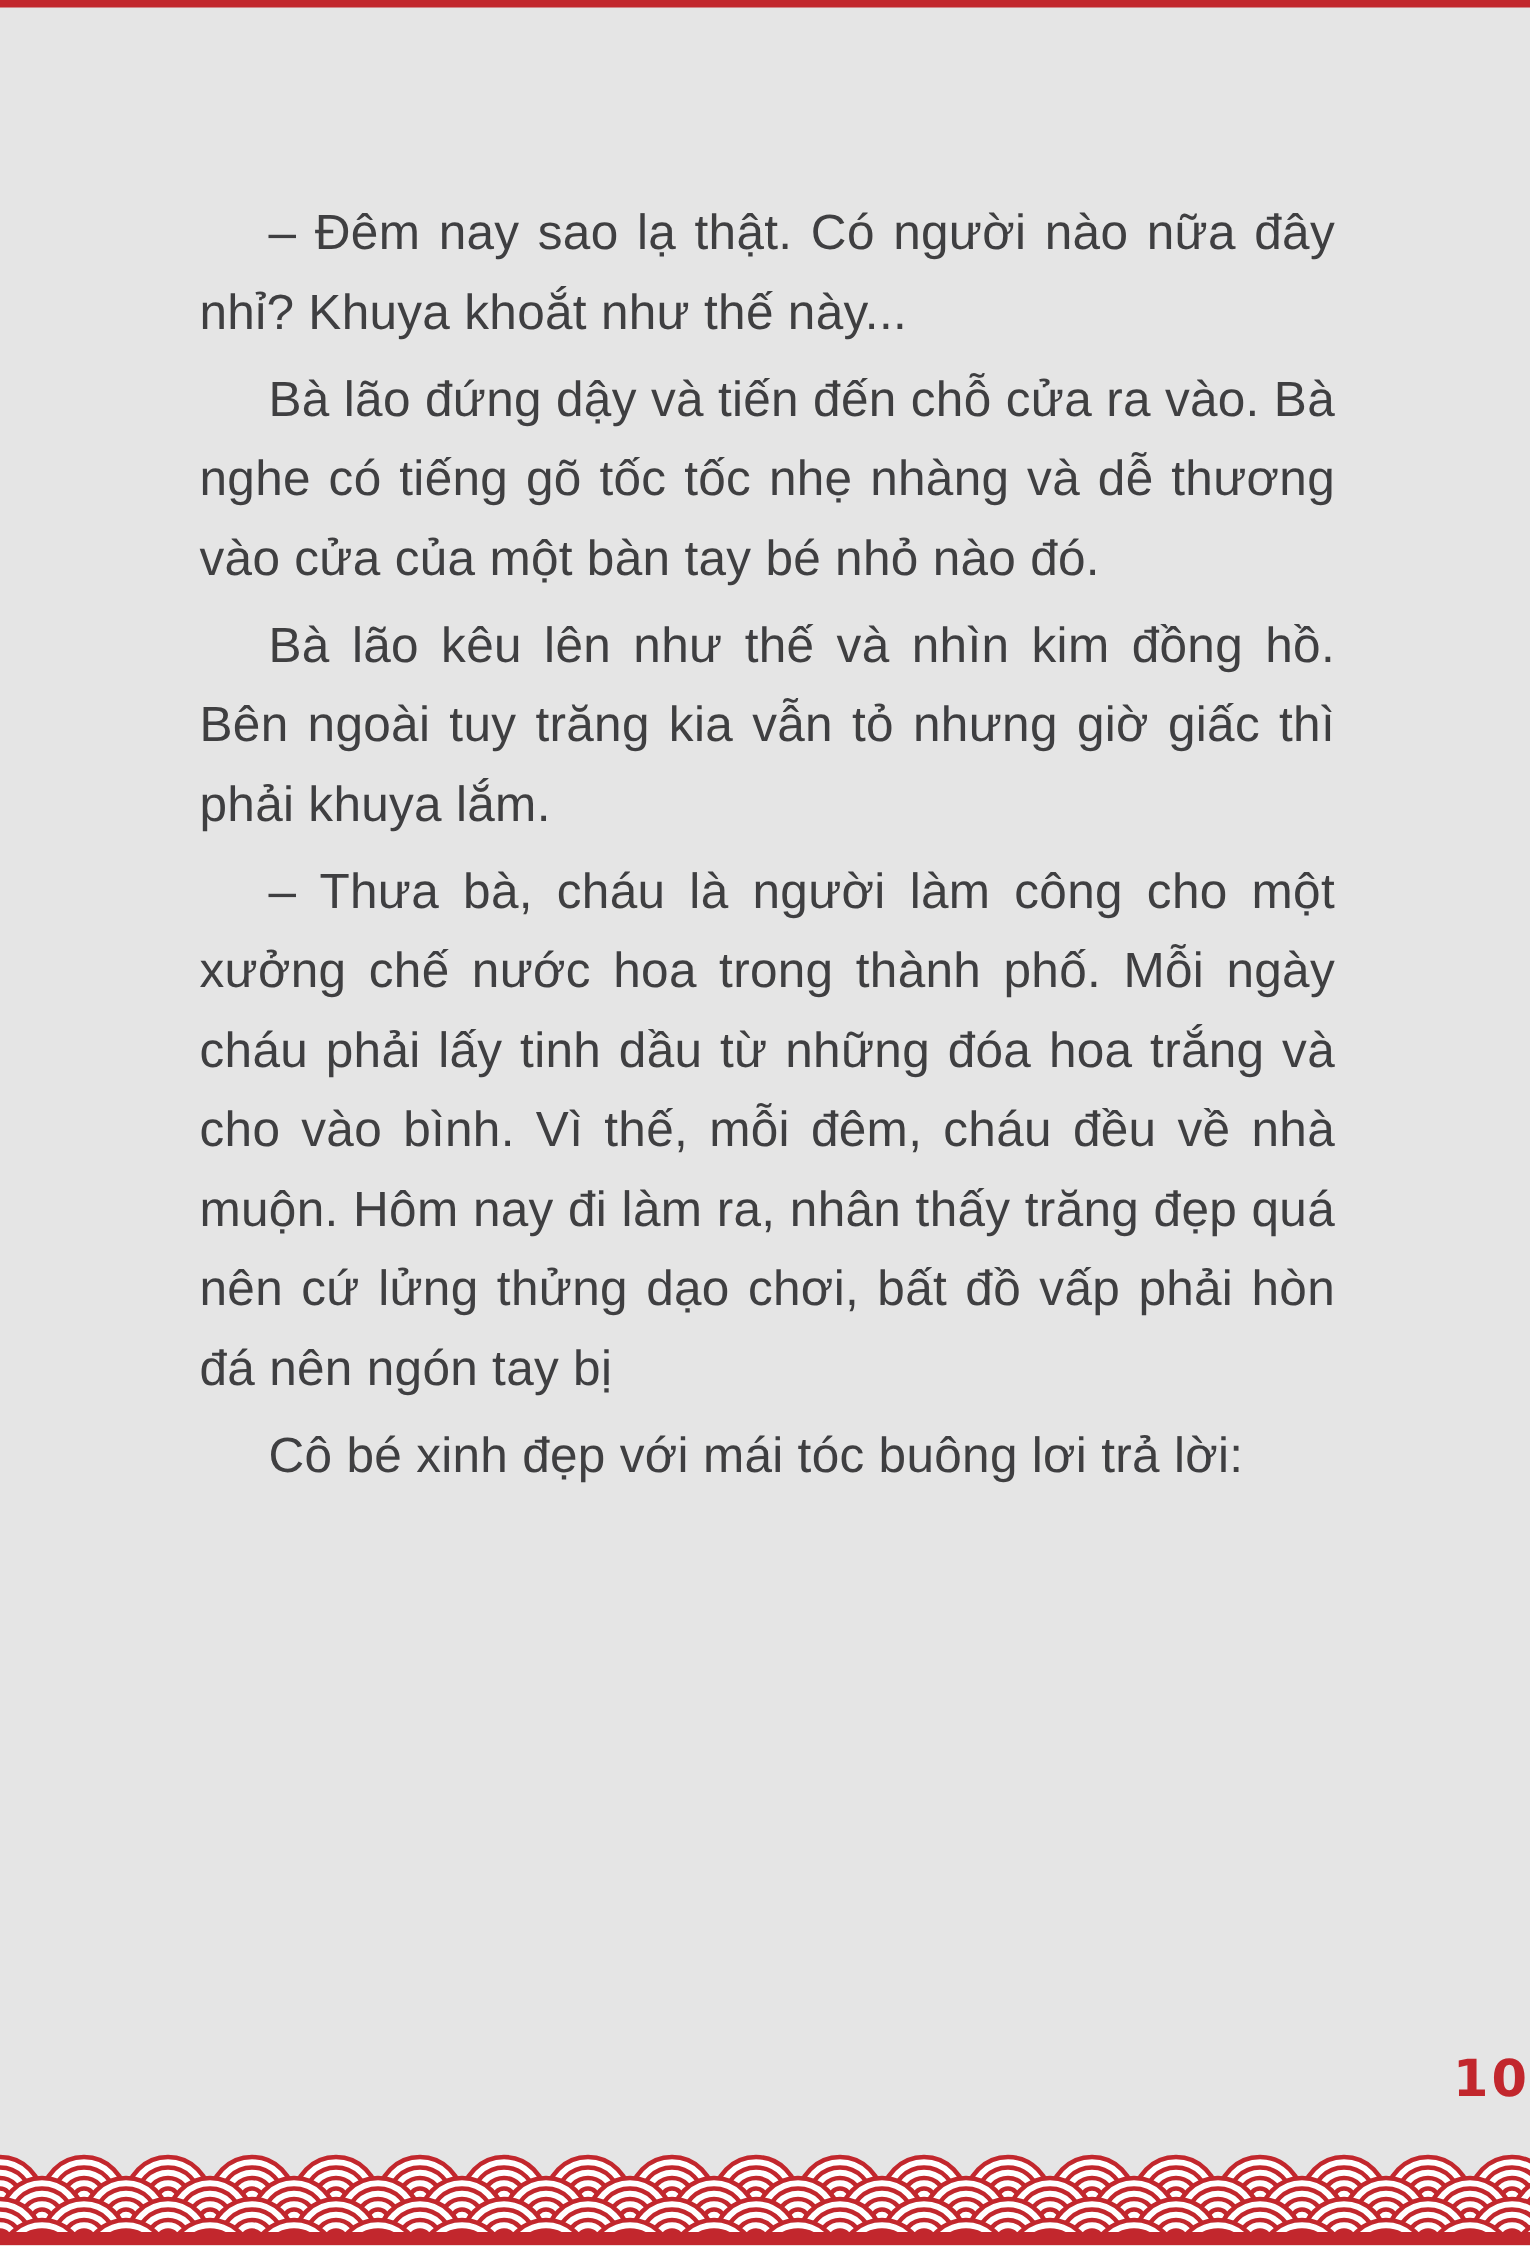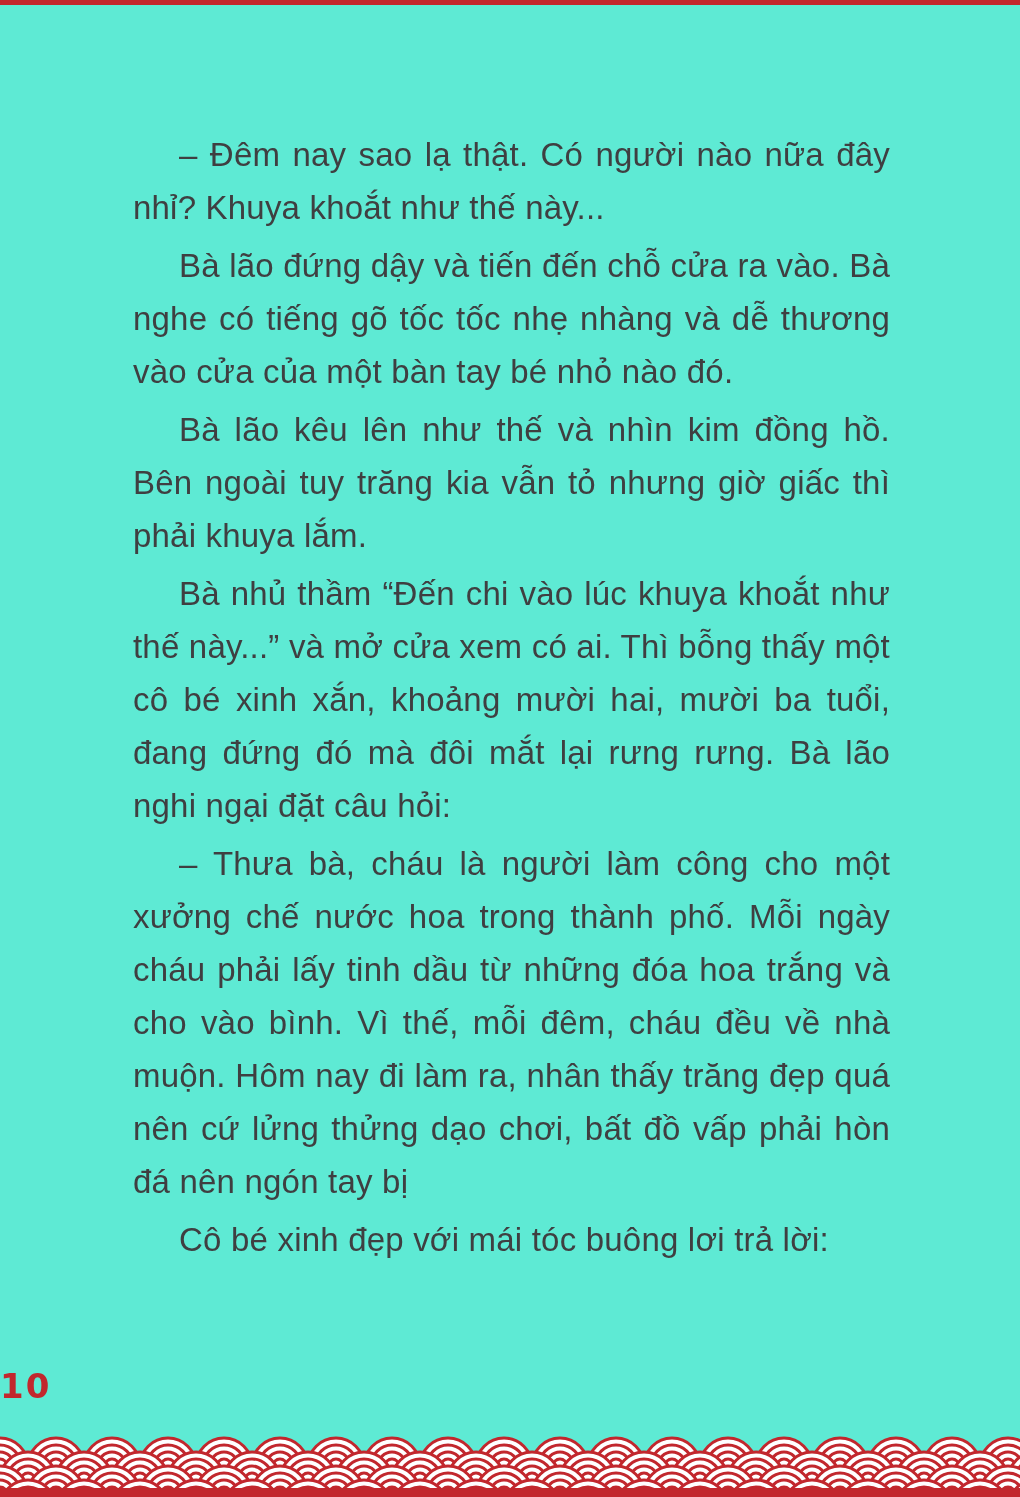--- a/index.html
+++ b/index.html
@@ -4,21 +4,21 @@
 <style>
   html, body {
     margin: 0;
     padding: 0;
     background: #ffffff;
   }
   .page {
     position: relative;
     width: 1020px;
     height: 1497px;
-    background: #5eead4;
+    background: #e5e5e5;
     overflow: hidden;
     font-family: "Liberation Sans", "DejaVu Sans", sans-serif;
   }
   .top-border {
     position: absolute;
     top: 0; left: 0;
     width: 100%;
     height: 5px;
     background: #c2272d;
   }
@@ -34,21 +34,21 @@
   }
   .content p {
     margin: 0 0 5px 0;
     text-indent: 46px;
     letter-spacing: 0.2px;
   }
   .page-number {
     position: absolute;
     top: 1366px;
     left: 0; right: 0;
-    text-align: left;
+    text-align: right;
     color: #c2272d;
     font-size: 34px;
     font-weight: bold;
     letter-spacing: 2px;
     font-family: "DejaVu Sans", sans-serif;
   }
   .wave-band {
     position: absolute;
     left: 0;
     bottom: 9px;
@@ -70,21 +70,20 @@
 <body>
 
 <div class="page">
 
   <div class="top-border"></div>
 
   <div class="content">
     <p>– Đêm nay sao lạ thật. Có người nào nữa đây nhỉ? Khuya khoắt như thế này...</p>
     <p>Bà lão đứng dậy và tiến đến chỗ cửa ra vào. Bà nghe có tiếng gõ tốc tốc nhẹ nhàng và dễ thương vào cửa của một bàn tay bé nhỏ nào đó.</p>
     <p>Bà lão kêu lên như thế và nhìn kim đồng hồ. Bên ngoài tuy trăng kia vẫn tỏ nhưng giờ giấc thì phải khuya lắm.</p>
-    <p>Bà nhủ thầm “Đến chi vào lúc khuya khoắt như thế này...” và mở cửa xem có ai. Thì bỗng thấy một cô bé xinh xắn, khoảng mười hai, mười ba tuổi, đang đứng đó mà đôi mắt lại rưng rưng. Bà lão nghi ngại đặt câu hỏi:</p>
     <p>– Thưa bà, cháu là người làm công cho một xưởng chế nước hoa trong thành phố. Mỗi ngày cháu phải lấy tinh dầu từ những đóa hoa trắng và cho vào bình. Vì thế, mỗi đêm, cháu đều về nhà muộn. Hôm nay đi làm ra, nhân thấy trăng đẹp quá nên cứ lửng thửng dạo chơi, bất đồ vấp phải hòn đá nên ngón tay bị</p>
     <p>Cô bé xinh đẹp với mái tóc buông lơi trả lời:</p>
   </div>
 
   <div class="page-number">10</div>
 
   <div class="wave-band">
     <svg id="waves" width="1020" height="52" viewBox="0 0 1020 52" xmlns="http://www.w3.org/2000/svg">
         <circle cx="-56" cy="30" r="28" fill="#ffffff" stroke="#c2272d" stroke-width="3"></circle>
         <circle cx="-56" cy="30" r="21" fill="none" stroke="#c2272d" stroke-width="3"></circle>

